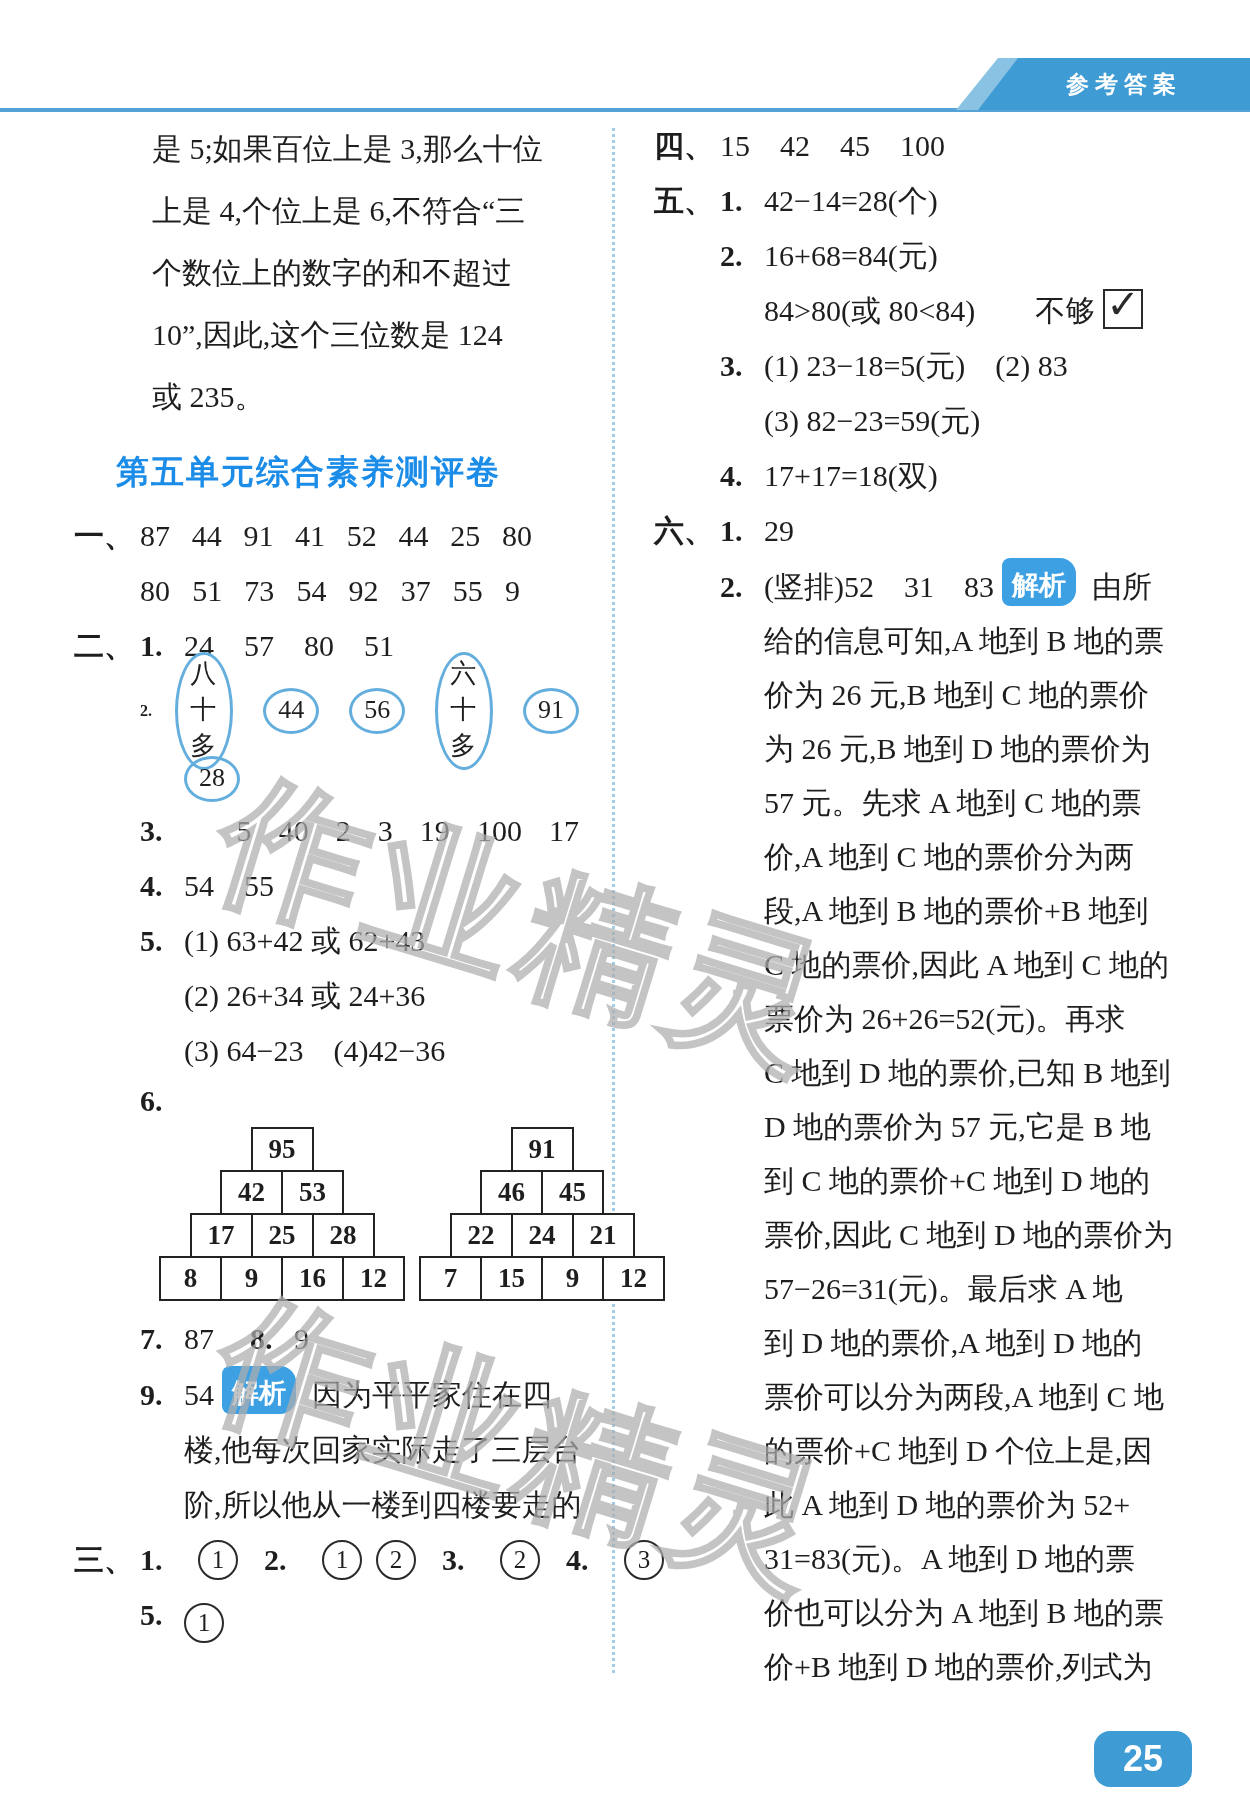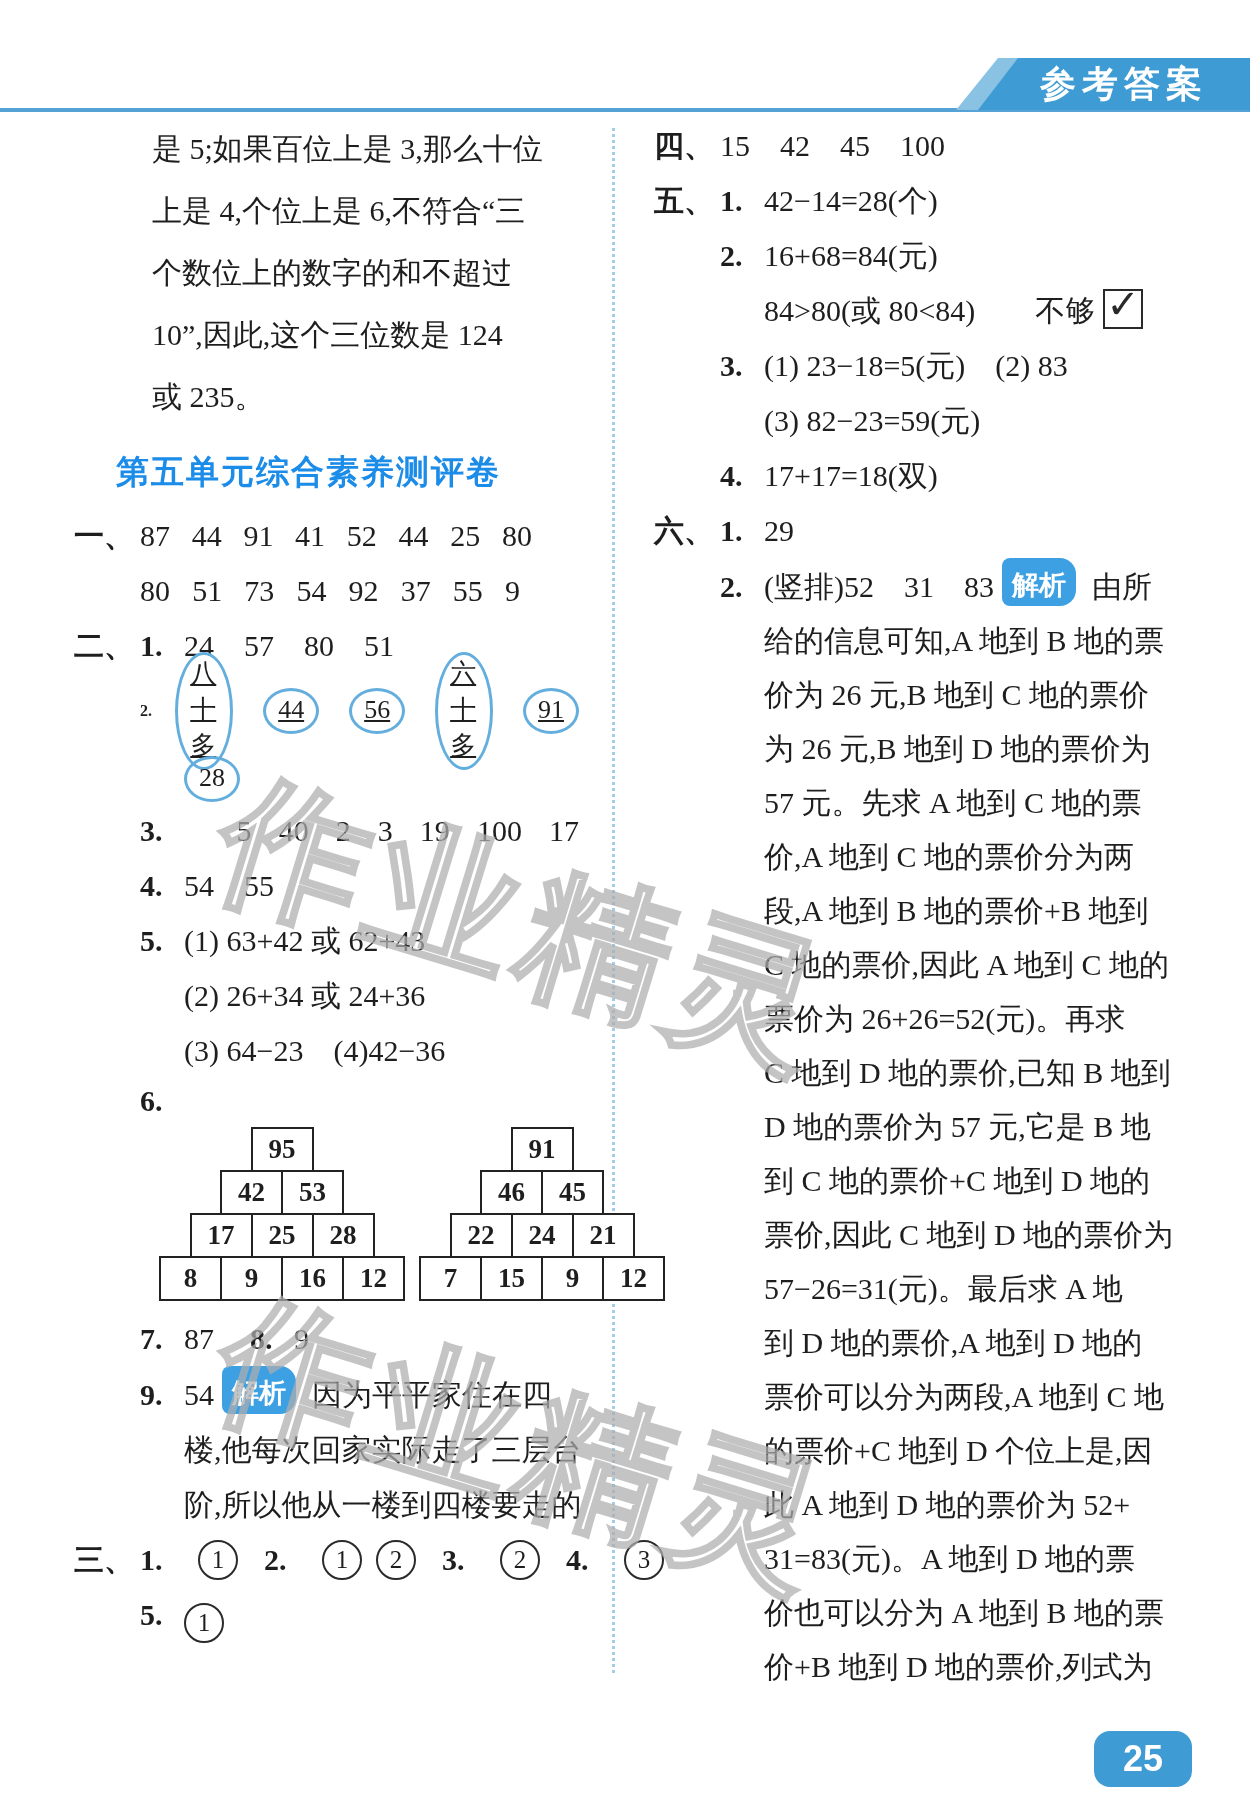--- a/index.html
+++ b/index.html
@@ -10,40 +10,40 @@
   }
   
   .topline{position:absolute;left:0;top:108px;width:1250px;height:4px;background:#55a3d6;}
   .ribbon-wrap{position:absolute;top:58px;right:0;width:300px;height:52px;}
   .ribbon-light{position:absolute;left:0;top:0;width:90px;height:52px;background:#8ac2e4;
     clip-path:polygon(48px 0,78px 0,36px 52px,6px 52px);}
   .ribbon-main{position:absolute;left:28px;top:0;width:272px;height:52px;background:#3f9bd4;
     clip-path:polygon(40px 0,272px 0,272px 52px,0 52px);
     display:flex;align-items:center;justify-content:center;}
   .ribbon-title{color:#fff;font-family:"Liberation Sans","DejaVu Sans",sans-serif;
-    font-weight:bold;font-size:36px;letter-spacing:6px;padding-left:20px;}
+    font-weight:bold;font-size:23px;letter-spacing:6px;padding-left:20px;}
   
   .divider{position:absolute;left:612px;top:128px;height:1545px;border-left:3px dotted #a2cde9;}
   .col{position:absolute;top:118px;margin-left:24px;}
   .col-left{left:50px;width:505px;}
   .col-right{left:630px;width:495px;}
   .line{font-size:30px;line-height:55px;white-space:nowrap;}
   .intro-line{font-size:30px;line-height:62px;white-space:nowrap;padding-left:78px;}
   .heading{font-family:"Liberation Sans","DejaVu Sans",sans-serif;color:#1b8ce8;
     font-size:33px;font-weight:bold;line-height:72px;margin:8px 0 0 42px;letter-spacing:2px;}
   .mk{display:inline-block;width:66px;font-weight:bold;}
   .inum{display:inline-block;width:44px;font-weight:bold;}
   .pl66{padding-left:66px;}
   .pl110{padding-left:110px;}
   .flexrow{display:flex;align-items:center;}
   .spread{display:flex;justify-content:space-between;width:392px;}
   .spread2{display:flex;justify-content:space-between;width:380px;}
   .spread3{display:flex;justify-content:space-between;width:390px;}
   
-  .ovalrow{display:flex;align-items:center;gap:30px;height:75px;text-decoration:underline;}
+  .ovalrow{display:flex;align-items:center;gap:30px;height:75px;}
   .oval{display:inline-block;border:3px solid #64aede;border-radius:50%;
     padding:1px 12px 3px;font-size:26px;line-height:36px;}
   
   .pyr-wrap{display:flex;gap:14px;padding-left:85px;margin:4px 0 10px;font-weight:bold;}
   .pyr{display:flex;flex-direction:column;align-items:center;}
   .prow{display:flex;margin-top:-2px;}
   .prow:first-child{margin-top:0;}
   .pc{width:59px;height:41px;border:2px solid #222;margin-left:-2px;background:#fff;
     display:flex;align-items:center;justify-content:center;font-size:27px;}
   .pc:first-child{margin-left:0;}

